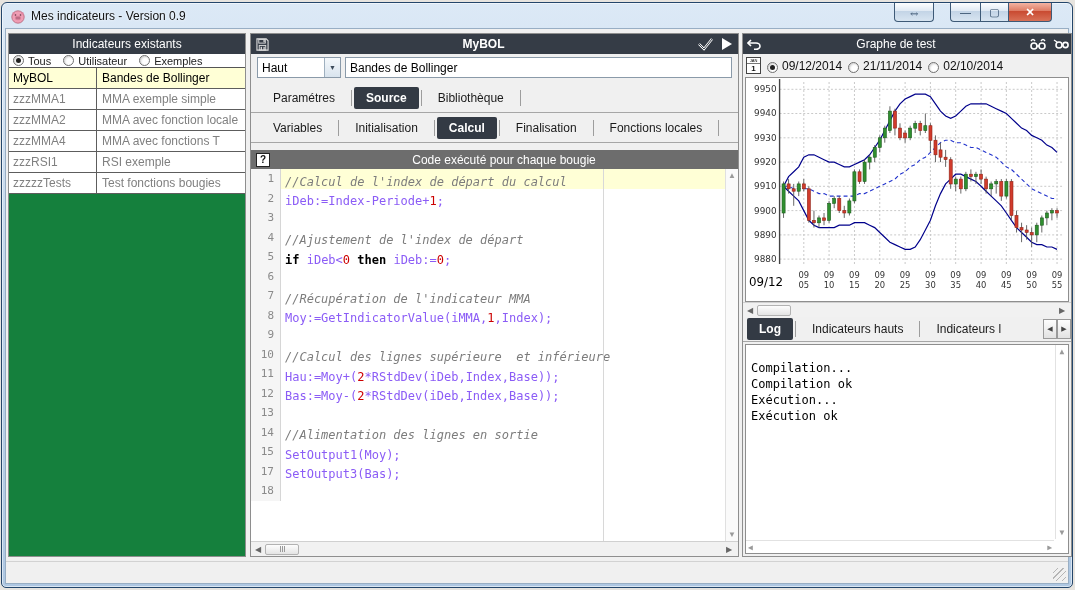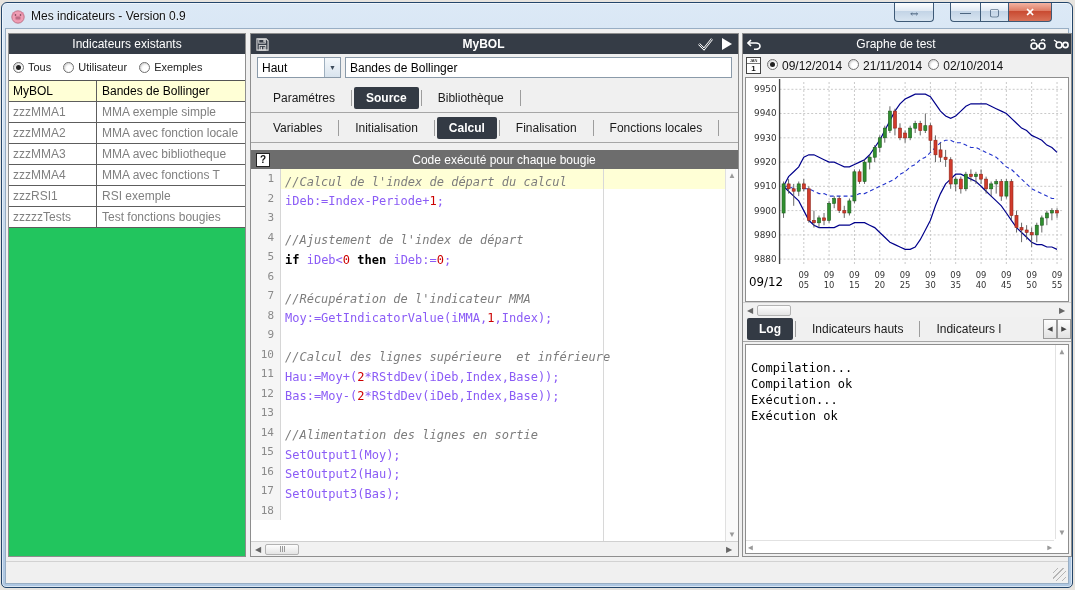--- a/index.html
+++ b/index.html
@@ -21,30 +21,30 @@
   .wbtn.closeb{width:44px;border-radius:0 0 4px 0;
     background:linear-gradient(#f2b3a2,#dd7a63 45%,#c94a31 46%,#d87157);color:#fff;font-weight:bold;}
   .wbtn.swapb{position:absolute;top:0;right:138px;width:40px;height:19px;border:1px solid #3e5a77;border-top:none;
     border-radius:0 0 4px 4px;background:linear-gradient(#fdfeff,#dfe9f3 45%,#c3d4e6 46%,#d8e5f1);
     display:flex;align-items:center;justify-content:center;color:#25415f;font-size:13px;}
   .content{position:absolute;left:3px;right:3px;top:25px;bottom:3px;background:#f0f0f0;border:1px solid #98aec4;}
   .statusbar{position:absolute;left:0;right:0;bottom:0;height:22px;background:#f0f0f0;border-top:1px solid #d2d2d2;}
   .grip{position:absolute;right:2px;bottom:2px;width:13px;height:13px;
     background:repeating-linear-gradient(135deg,transparent 0 3px,#b5b5b5 3px 4px);}
   
-  .panel{position:absolute;top:4px;bottom:26px;background:#22c55e;border:1px solid #8e8e8e;}
+  .panel{position:absolute;top:4px;bottom:26px;background:#15803d;border:1px solid #8e8e8e;}
   .panel.left{left:2px;width:238px;}
   .panel.mid{left:244px;width:489px;background:#f0f0f0;display:flex;flex-direction:column;}
   .panel.right{left:736px;width:330px;background:#f0f0f0;display:flex;flex-direction:column;}
   .phdr{height:20px;background:#353c46;color:#fff;font-size:12px;display:flex;align-items:center;flex:0 0 auto;}
   .phdr .ttl{flex:1;text-align:center;font-weight:bold;}
   .phdr .ttl.normal{font-weight:normal;}
   .hico{width:22px;display:flex;align-items:center;justify-content:center;color:#e8e8e8;}
   
-  .filters{height:27px;display:flex;align-items:center;font-size:11px;color:#222;background:#fff;
+  .filters{height:14px;display:flex;align-items:center;font-size:11px;color:#222;background:#fff;
     border-bottom:1px solid #555;padding-left:4px;gap:4px;}
   .filt{display:flex;align-items:center;gap:4px;margin-right:8px;}
   .radio{width:11px;height:11px;border:1px solid #707070;border-radius:50%;background:#fff;position:relative;flex:0 0 auto;
     box-shadow:inset 1px 1px 2px #cfcfcf;}
   .radio.sel::after{content:"";position:absolute;left:2px;top:2px;right:2px;bottom:2px;background:#222;border-radius:50%;}
   .tbl{font-size:12px;color:#808080;}
   .trow{display:flex;height:21px;border-bottom:1px solid #5d5d5d;align-items:center;background:#fff;}
   .trow .c1{width:88px;padding-left:4px;border-right:1px solid #5d5d5d;height:100%;display:flex;align-items:center;}
   .trow .c2{flex:1;padding-left:5px;height:100%;display:flex;align-items:center;}
   .trow.sel{background:#ffffd6;color:#000;}
@@ -85,21 +85,21 @@
   .hs-left{width:14px;text-align:center;}
   .hs-right{position:absolute;right:2px;width:14px;text-align:center;}
   .hthumb{width:34px;height:11px;background:linear-gradient(#fdfdfd,#e4e4e4);border:1px solid #b2b2b2;border-radius:2px;
     display:flex;align-items:center;justify-content:center;gap:1px;}
   .hthumb i{display:block;width:1px;height:6px;background:#9a9a9a;}
   
   .datesrow{height:23px;display:flex;align-items:center;font-size:12px;color:#111;padding-left:3px;gap:6px;flex:0 0 auto;background:#f0f0f0;}
   .calico{width:15px;height:17px;background:#fff;border:1px solid #444;font-size:5px;display:flex;flex-direction:column;align-items:center;flex:0 0 auto;}
   .calico .m{background:#fff;color:#000;font-size:4px;line-height:5px;border-bottom:1px solid #777;width:100%;text-align:center;}
   .calico .d{font-size:8px;font-weight:bold;line-height:10px;}
-  .dateopt{display:flex;align-items:flex-start;gap:4px;}
+  .dateopt{display:flex;align-items:flex-end;gap:4px;}
   .chartbox{margin:0 2px;background:#fff;border:1px solid #8e8e8e;flex:0 0 auto;height:225px;}
   .logtabs{height:25px;display:flex;align-items:center;border-bottom:1px solid #a6a6a6;padding-left:4px;
     flex:0 0 auto;background:#f0f0f0;position:relative;overflow:hidden;}
   .logtabs .spacer{flex:1;}
   .minibtn{width:14px;height:20px;border:1px solid #9a9a9a;background:linear-gradient(#fdfdfd,#e2e2e2);
     display:flex;align-items:center;justify-content:center;font-size:7px;color:#444;flex:0 0 auto;}
   .logarea{flex:1;margin:2px;background:#fff;border:1px solid #8e8e8e;position:relative;
     font-family:"DejaVu Sans Mono","Liberation Mono",monospace;font-size:12px;color:#000;}
   .loglines{position:absolute;left:0;top:0;right:14px;bottom:14px;padding:15px 5px;}
   .logline{line-height:16px;white-space:pre;}
@@ -165,24 +165,20 @@
             <div class="c1">MyBOL</div>
             <div class="c2">Bandes de Bollinger</div>
           </div>
           <div class="trow">
             <div class="c1">zzzMMA1</div>
             <div class="c2">MMA exemple simple</div>
           </div>
           <div class="trow">
             <div class="c1">zzzMMA2</div>
             <div class="c2">MMA avec fonction locale</div>
-          </div>
-          <div class="trow">
-            <div class="c1">zzzMMA3</div>
-            <div class="c2">MMA avec bibliotheque</div>
           </div>
           <div class="trow">
             <div class="c1">zzzMMA4</div>
             <div class="c2">MMA avec fonctions T</div>
           </div>
           <div class="trow">
             <div class="c1">zzzRSI1</div>
             <div class="c2">RSI exemple</div>
           </div>
           <div class="trow">
@@ -304,24 +300,20 @@
               <span class="gut">13</span>
               <span class="ctext"></span>
             </div>
             <div class="cl">
               <span class="gut">14</span>
               <span class="ctext"><span class="tok-cm">//Alimentation des lignes en sortie</span></span>
             </div>
             <div class="cl">
               <span class="gut">15</span>
               <span class="ctext"><span class="tok-id">SetOutput1(Moy);</span></span>
-            </div>
-            <div class="cl">
-              <span class="gut">16</span>
-              <span class="ctext"><span class="tok-id">SetOutput2(Hau);</span></span>
             </div>
             <div class="cl">
               <span class="gut">17</span>
               <span class="ctext"><span class="tok-id">SetOutput3(Bas);</span></span>
             </div>
             <div class="cl">
               <span class="gut">18</span>
               <span class="ctext"></span>
             </div>
 

